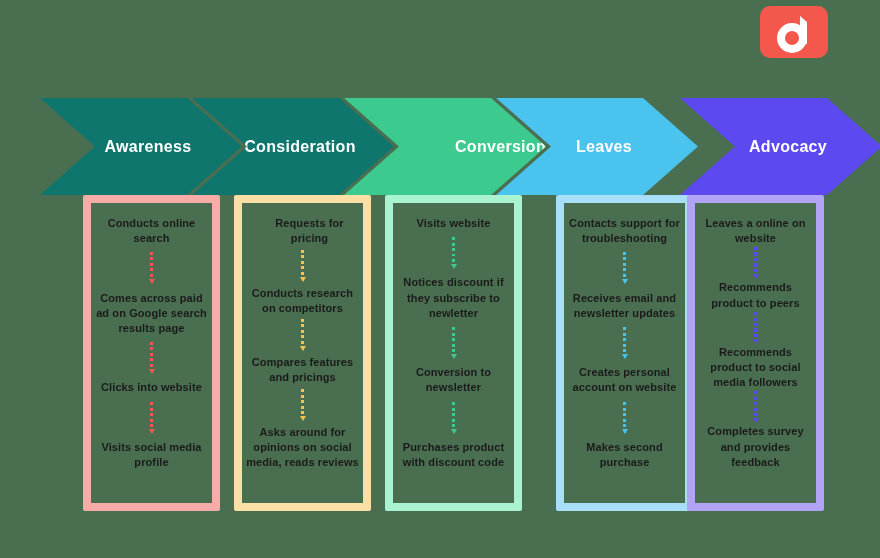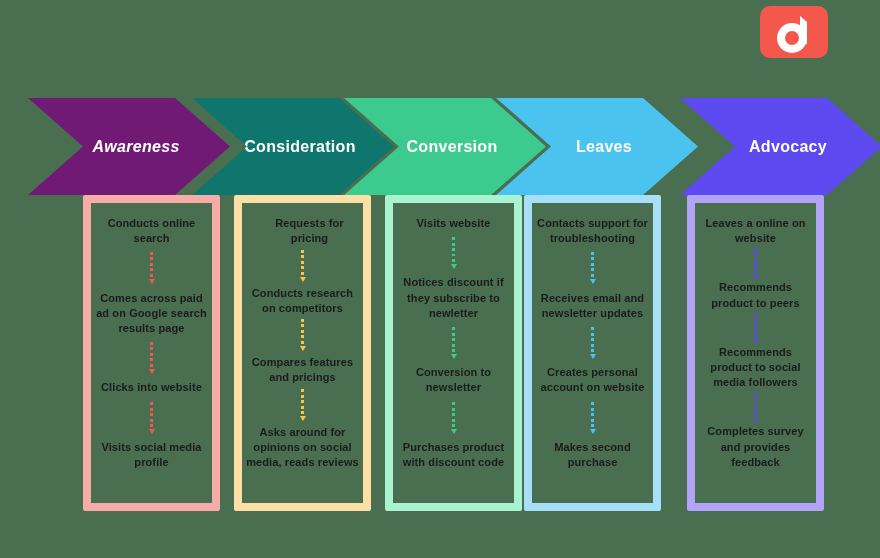--- a/index.html
+++ b/index.html
@@ -75,27 +75,27 @@
   <div class="logo" style="background: rgb(244, 88, 76);">
     <svg width="44" height="48" viewBox="0 0 44 48" aria-hidden="true">
       <circle cx="20" cy="30" r="15" class="glyph-fill" fill="#ffffff"></circle>
       <circle cx="20" cy="30" r="7" class="hole-fill" fill="#f4584c"></circle>
       <polygon points="28,8 35,14 35,36 28,36" class="glyph-fill" fill="#ffffff"></polygon>
       <rect x="28" y="30" width="7" height="6" class="glyph-fill" fill="#ffffff"></rect>
     </svg>
   </div>
 
   <div id="stage-arrows">
-      <div class="arrow" style="left: 28px; background: #701a75; font-style: italic;">
+      <div class="arrow" style="left: 40px; background: #0f766e;">
         <span class="arrow-label">Awareness</span>
       </div>
       <div class="arrow" style="left: 192px; background: #0f766e;">
         <span class="arrow-label">Consideration</span>
       </div>
-      <div class="arrow" style="left: 344px; background: rgb(61, 202, 142);">
+      <div class="arrow" style="left: 344px; background: rgb(61, 202, 142); justify-content: flex-end;">
         <span class="arrow-label">Conversion</span>
       </div>
       <div class="arrow" style="left: 496px; background: rgb(74, 195, 238);">
         <span class="arrow-label">Leaves</span>
       </div>
       <div class="arrow" style="left: 680px; background: rgb(92, 73, 240);">
         <span class="arrow-label">Advocacy</span>
       </div>
     </div>
   <div id="stage-columns">
@@ -164,21 +164,21 @@
         </div>
         <div class="step" style="color: rgb(27, 27, 27);">Conversion to newsletter</div>
         <div class="gap">
           <div class="conn" style="--c: #3dca8e;">
             <div class="dash"></div>
             <div class="head"></div>
           </div>
         </div>
         <div class="step" style="color: rgb(27, 27, 27);">Purchases product with discount code</div>
       </div>
-      <div class="col" style="left: 524px; border-color: rgb(166, 223, 247);">
+      <div class="col" style="left: 556px; border-color: rgb(166, 223, 247);">
         <div class="step" style="color: rgb(27, 27, 27);">Contacts support for troubleshooting</div>
         <div class="gap">
           <div class="conn" style="--c: #4ac3ee;">
             <div class="dash"></div>
             <div class="head"></div>
           </div>
         </div>
         <div class="step" style="color: rgb(27, 27, 27);">Receives email and newsletter updates</div>
         <div class="gap">
           <div class="conn" style="--c: #4ac3ee;">

